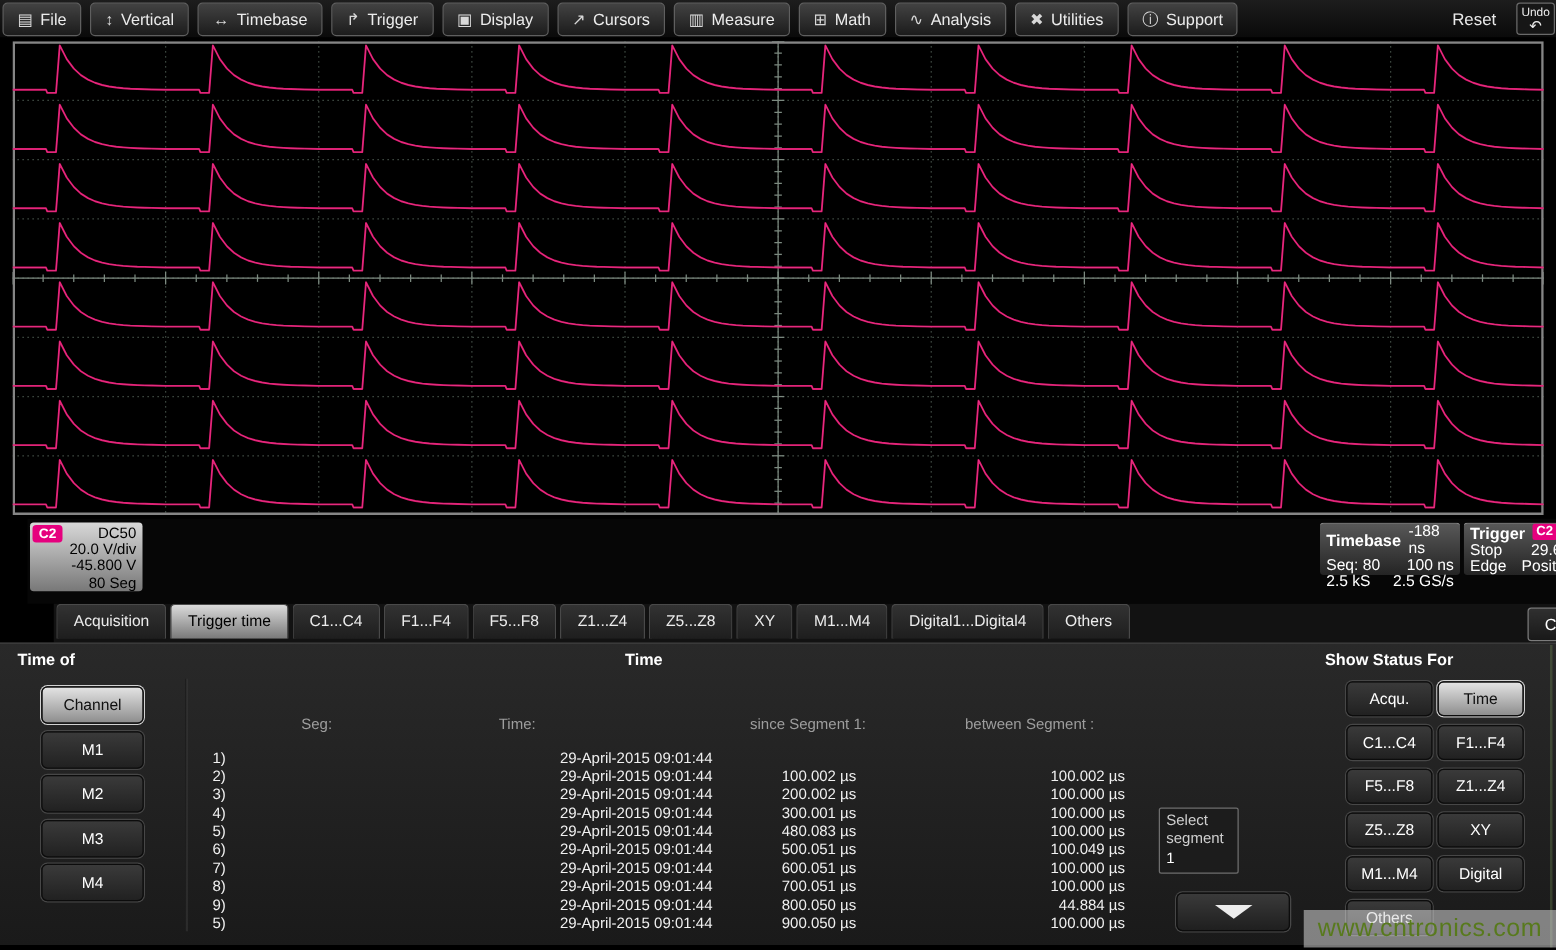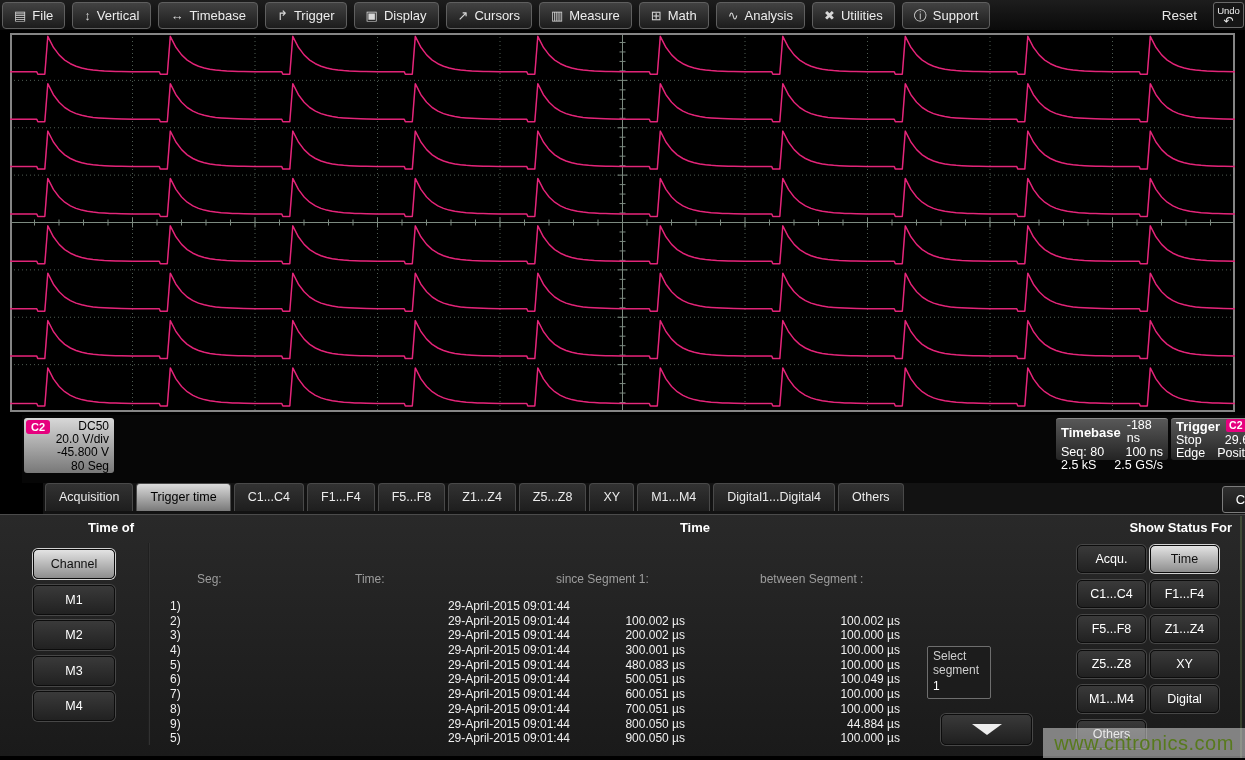--- a/index.html
+++ b/index.html
@@ -47,28 +47,28 @@
   .tabbar{position:absolute;top:483px;left:0;width:1245px;height:31px;background:#121212;
     display:flex;align-items:flex-start;gap:3px;padding-left:2px;box-sizing:border-box;margin-left:43px;}
   .tab{height:27px;line-height:27px;padding:0 13px;background:linear-gradient(#323232,#1e1e1e);
     border:1px solid #494949;border-bottom:none;border-radius:4px 4px 0 0;font-size:12.5px;color:#ececec;white-space:nowrap;}
   .tab.active{background:linear-gradient(#dadada,#797979);color:#000;}
   .closebtn{position:absolute;right:5px;top:3px;height:25px;line-height:25px;padding:0 13px;
     background:linear-gradient(#303030,#191919);border:1px solid #7c7c7c;border-radius:3px;font-size:13px;color:#fff;}
   
   .panel{position:absolute;top:514px;left:0;width:1245px;height:242px;
     background:linear-gradient(#292929,#1a1a1a);border-top:1px solid #4b4b4b;box-sizing:border-box;}
-  .ptitle{position:absolute;font-size:13px;font-weight:bold;color:#fff;text-align:right;}
+  .ptitle{position:absolute;font-size:13px;font-weight:bold;color:#fff;text-align:left;}
   .pbtn{position:absolute;width:80px;height:28px;border-radius:5px;
     background:linear-gradient(#3a3a3a,#212121);border:1px solid #0c0c0c;box-shadow:0 0 0 1px #474747;
     color:#fff;font-size:12.5px;text-align:center;line-height:28px;}
   .pbtn.sel{background:linear-gradient(#e3e3e3,#8e8e8e);color:#101010;box-shadow:0 0 0 1px #d2d2d2;}
   .vdivider{position:absolute;left:148px;top:28px;width:2px;height:202px;
     background:linear-gradient(to right,#161616,#3a3a3a);}
-  .colhead{position:absolute;top:57px;font-size:12px;color:#9d9d9d;white-space:nowrap;}
+  .colhead{position:absolute;top:57px;font-size:12px;color:#9d9d9d;white-space:nowrap;margin-left:44px;}
   .trows{position:absolute;left:160px;top:84px;}
   .trow{display:grid;grid-template-columns:50px 360px 115px 215px;height:14.7px;font-size:12px;color:#f0f0f0;}
   .cseg{text-align:left;padding-left:10px;}
   .ctime{text-align:right;}
   .csince,.cbetween{text-align:right;}
   .selseg{position:absolute;left:927px;top:131px;width:64px;height:53px;background:#1c1c1c;
     border:1px solid #6e6e6e;border-radius:2px;box-sizing:border-box;padding:3px 5px;
     font-size:12px;line-height:13.5px;color:#cfcfcf;}
   .selseg .val{color:#fff;margin-top:3px;}
   .arrowbtn{position:absolute;left:941px;top:199px;width:89px;height:29px;border-radius:5px;
@@ -339,21 +339,21 @@
 
 <div class="panel">
   <div class="ptitle" style="left:14px;top:5px;width:120px;">Time of</div>
   <span id="timeof-buttons"><div class="pbtn sel" style="left: 33px; top: 34px;">Channel</div><div class="pbtn" style="left: 33px; top: 70px;">M1</div><div class="pbtn" style="left: 33px; top: 105px;">M2</div><div class="pbtn" style="left: 33px; top: 141px;">M3</div><div class="pbtn" style="left: 33px; top: 176px;">M4</div></span>
   <div class="vdivider"></div>
 
   <div class="ptitle" style="left:500px;top:5px;width:210px;">Time</div>
   <div class="colhead" style="left:197px;">Seg:</div>
   <div class="colhead" style="left:355px;">Time:</div>
   <div class="colhead" style="left:556px;">since Segment 1:</div>
-  <div class="colhead" style="left:760px;">between Segment :</div>
+  <div class="colhead" style="left:728px;">between Segment :</div>
   <div class="trows" id="segment-rows">
       <div class="trow">
         <div class="cseg">1)</div>
         <div class="ctime">29-April-2015  09:01:44</div>
         <div class="csince"></div>
         <div class="cbetween"></div>
       </div>
       <div class="trow">
         <div class="cseg">2)</div>
         <div class="ctime">29-April-2015  09:01:44</div>

